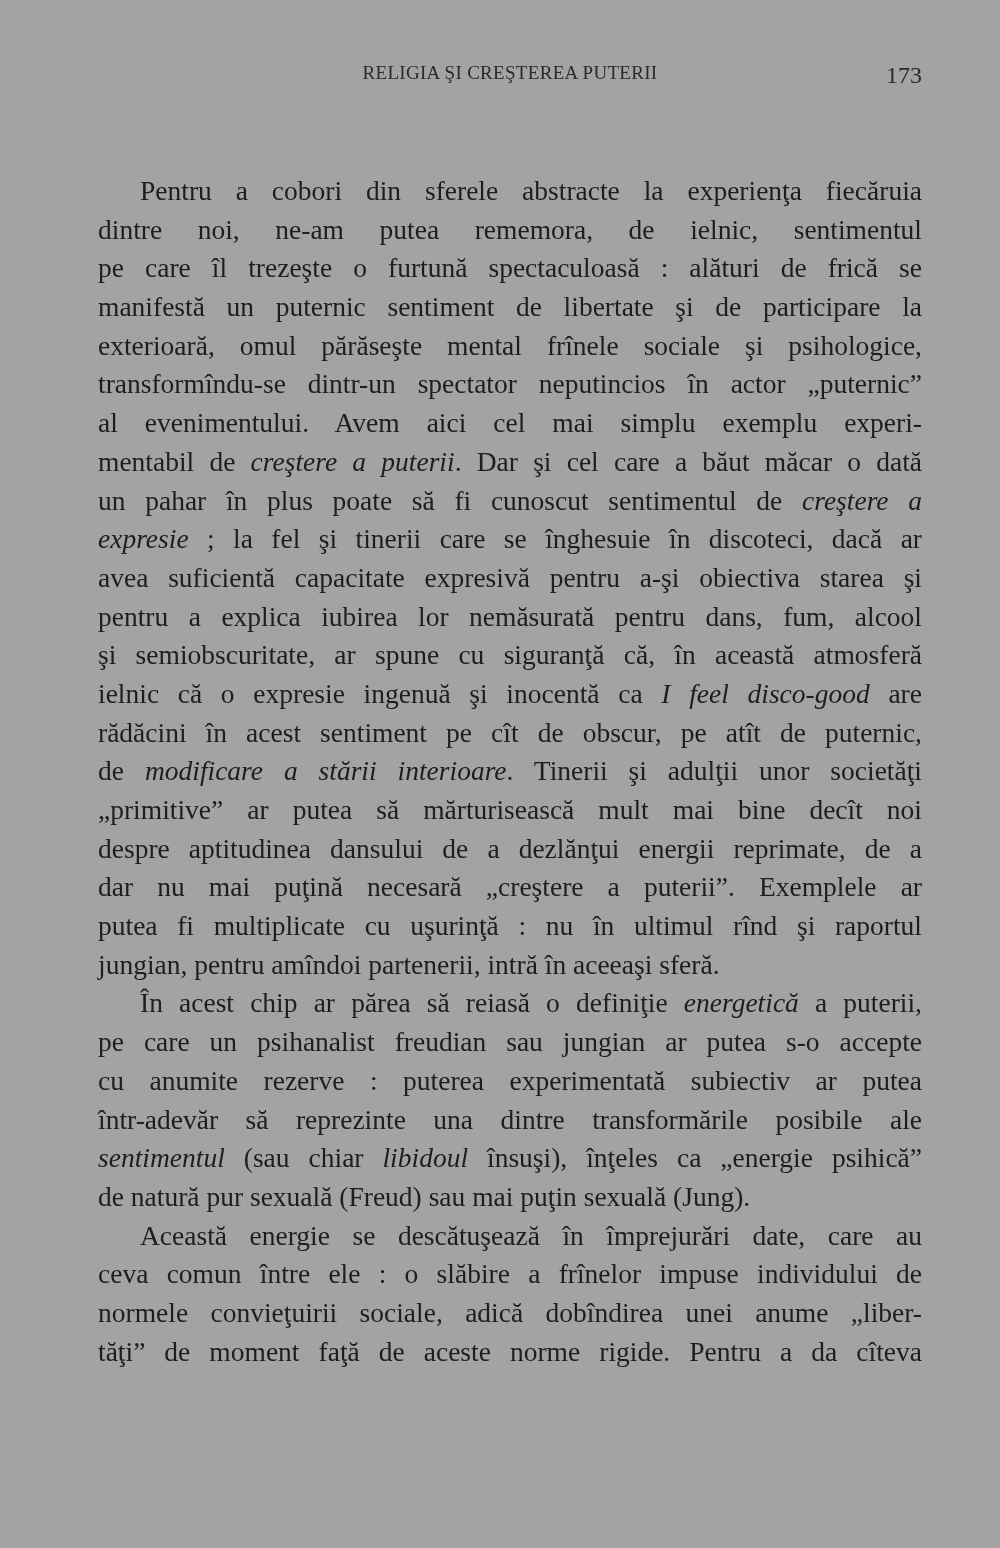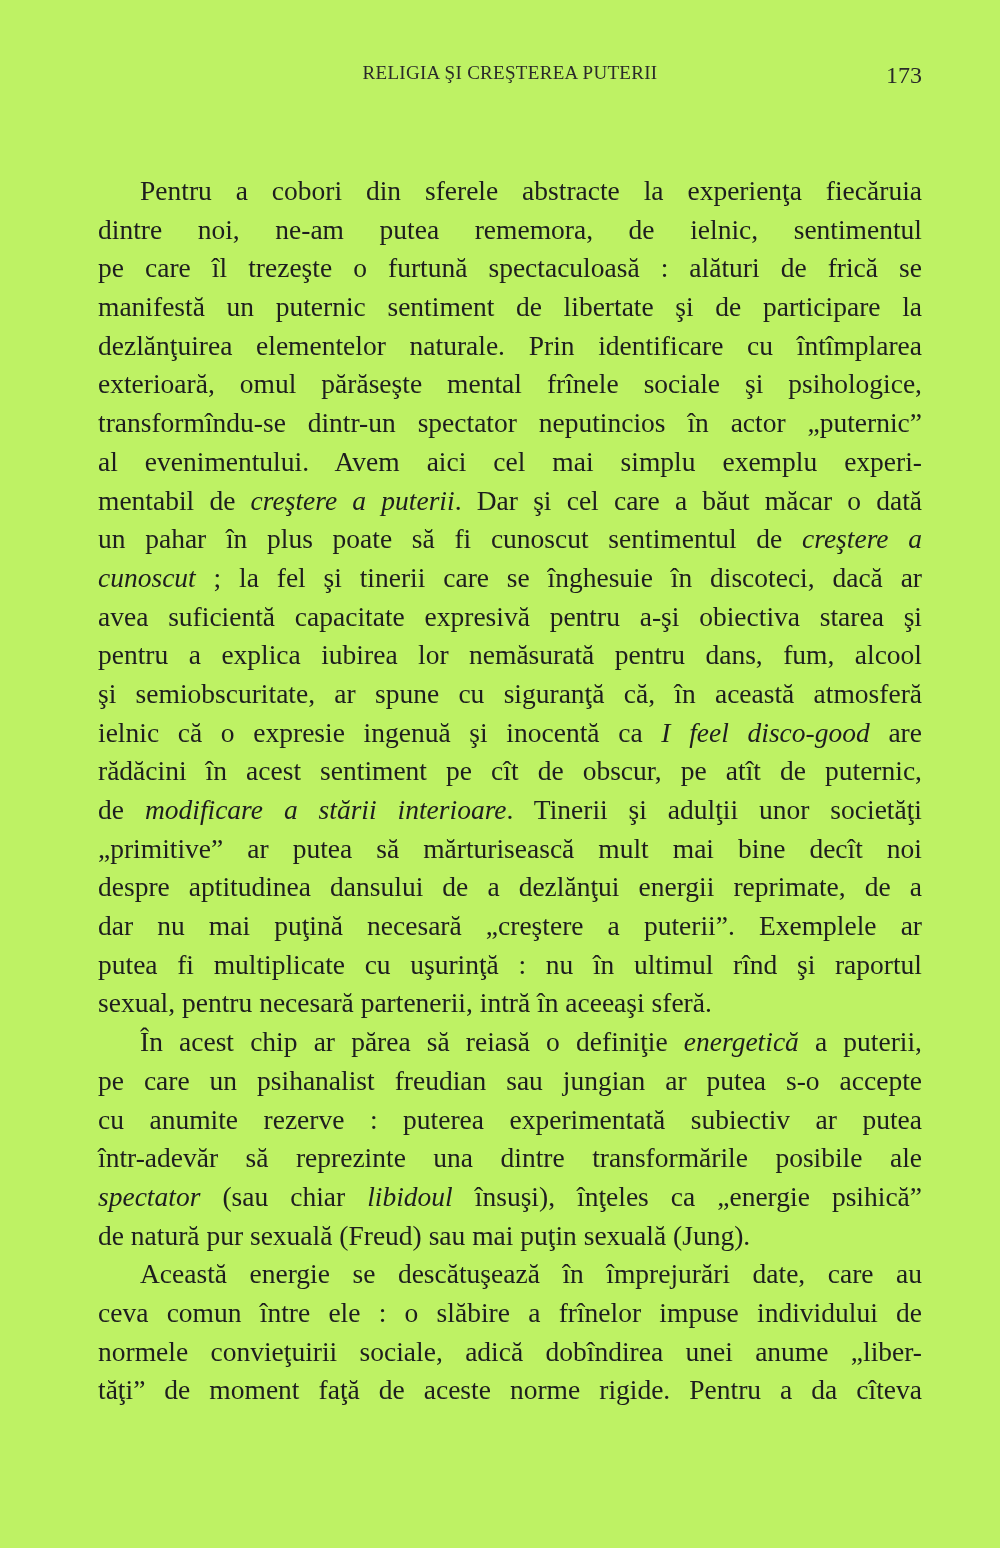--- a/index.html
+++ b/index.html
@@ -1,17 +1,17 @@
 <!DOCTYPE html>
 <html><head>
 <meta charset="utf-8">
 <style>
   html, body { margin: 0; padding: 0; background: #ffffff; }
   body { width: 1000px; height: 1548px; position: relative; overflow: hidden; }
-  .page { position: absolute; left: 0; top: 0; width: 1000px; height: 1548px; background: #bef264; }
+  .page { position: absolute; left: 0; top: 0; width: 1000px; height: 1548px; background: #a3a3a3; }
   .header { position: absolute; top: 62px; left: 98px; width: 824px; height: 30px;
     font-family: "Liberation Serif", "DejaVu Serif", serif; color: #2a2a2a; font-size: 19px; }
   .running-title { position: absolute; left: 0; right: 0; text-align: center; letter-spacing: 0.3px; top: 0; }
   .page-number { position: absolute; right: 0; top: 0; font-size: 24px; }
   .body { position: absolute; top: 124px; left: 98px; width: 824px;
     font-family: "Liberation Serif", "DejaVu Serif", serif; font-size: 27.5px; line-height: 38.7px;
     color: #1e1e1e; margin-top: 48px; }
   .line { display: block; white-space: nowrap; text-align: justify; text-align-last: justify; height: 38.7px; }
   .line.last { text-align-last: left; }
   .line.indent { padding-left: 42px; }
@@ -24,45 +24,44 @@
   <div class="header">
     <div class="running-title">RELIGIA ŞI CREŞTEREA PUTERII</div>
     <div class="page-number">173</div>
   </div>
   <div class="body" id="body">
       <div>
         <span class="line indent"><span>Pentru a cobori din sferele abstracte la experienţa fiecăruia</span></span>
         <span class="line"><span>dintre noi, ne-am putea rememora, de ielnic, sentimentul</span></span>
         <span class="line"><span>pe care îl trezeşte o furtună spectaculoasă : alături de frică se</span></span>
         <span class="line"><span>manifestă un puternic sentiment de libertate şi de participare la</span></span>
-        <span class="line"><span>dezlănţuirea elementelor naturale. Prin identificare cu întîmplarea</span></span>
         <span class="line"><span>exterioară, omul părăseşte mental frînele sociale şi psihologice,</span></span>
         <span class="line"><span>transformîndu-se dintr-un spectator neputincios în actor „puternic”</span></span>
         <span class="line"><span>al evenimentului. Avem aici cel mai simplu exemplu experi-</span></span>
         <span class="line"><span>mentabil de </span><i>creştere a puterii</i><span>. Dar şi cel care a băut măcar o dată</span></span>
         <span class="line"><span>un pahar în plus poate să fi cunoscut sentimentul de </span><i>creştere a</i></span>
-        <span class="line"><i>cunoscut</i><span> ; la fel şi tinerii care se înghesuie în discoteci, dacă ar</span></span>
+        <span class="line"><i>expresie</i><span> ; la fel şi tinerii care se înghesuie în discoteci, dacă ar</span></span>
         <span class="line"><span>avea suficientă capacitate expresivă pentru a-şi obiectiva starea şi</span></span>
         <span class="line"><span>pentru a explica iubirea lor nemăsurată pentru dans, fum, alcool</span></span>
         <span class="line"><span>şi semiobscuritate, ar spune cu siguranţă că, în această atmosferă</span></span>
         <span class="line"><span>ielnic că o expresie ingenuă şi inocentă ca </span><i>I feel disco-good</i><span> are</span></span>
         <span class="line"><span>rădăcini în acest sentiment pe cît de obscur, pe atît de puternic,</span></span>
         <span class="line"><span>de </span><i>modificare a stării interioare</i><span>. Tinerii şi adulţii unor societăţi</span></span>
         <span class="line"><span>„primitive” ar putea să mărturisească mult mai bine decît noi</span></span>
         <span class="line"><span>despre aptitudinea dansului de a dezlănţui energii reprimate, de a</span></span>
         <span class="line"><span>dar nu mai puţină necesară „creştere a puterii”. Exemplele ar</span></span>
         <span class="line"><span>putea fi multiplicate cu uşurinţă : nu în ultimul rînd şi raportul</span></span>
-        <span class="line last"><span>sexual, pentru necesară partenerii, intră în aceeaşi sferă.</span></span>
+        <span class="line last"><span>jungian, pentru amîndoi partenerii, intră în aceeaşi sferă.</span></span>
       </div>
       <div>
         <span class="line indent"><span>În acest chip ar părea să reiasă o definiţie </span><i>energetică</i><span> a puterii,</span></span>
         <span class="line"><span>pe care un psihanalist freudian sau jungian ar putea s-o accepte</span></span>
         <span class="line"><span>cu anumite rezerve : puterea experimentată subiectiv ar putea</span></span>
         <span class="line"><span>într-adevăr să reprezinte una dintre transformările posibile ale</span></span>
-        <span class="line"><i>spectator</i><span> (sau chiar </span><i>libidoul</i><span> însuşi), înţeles ca „energie psihică”</span></span>
+        <span class="line"><i>sentimentul</i><span> (sau chiar </span><i>libidoul</i><span> însuşi), înţeles ca „energie psihică”</span></span>
         <span class="line last"><span>de natură pur sexuală (Freud) sau mai puţin sexuală (Jung).</span></span>
       </div>
       <div>
         <span class="line indent"><span>Această energie se descătuşează în împrejurări date, care au</span></span>
         <span class="line"><span>ceva comun între ele : o slăbire a frînelor impuse individului de</span></span>
         <span class="line"><span>normele convieţuirii sociale, adică dobîndirea unei anume „liber-</span></span>
         <span class="line"><span>tăţi” de moment faţă de aceste norme rigide. Pentru a da cîteva</span></span>
       </div>
     </div>
 </div>

